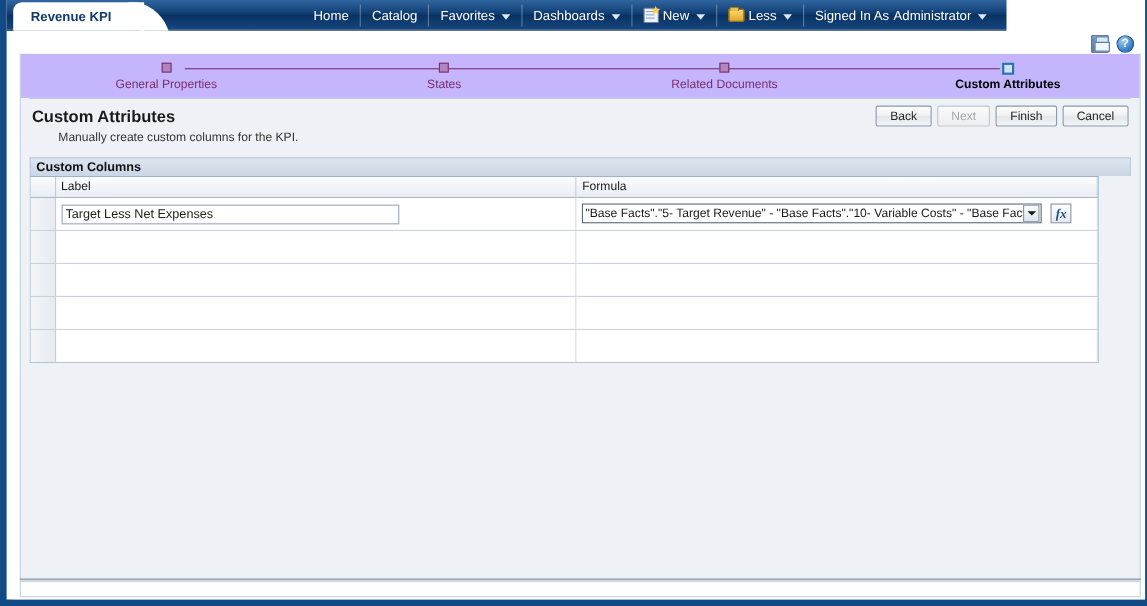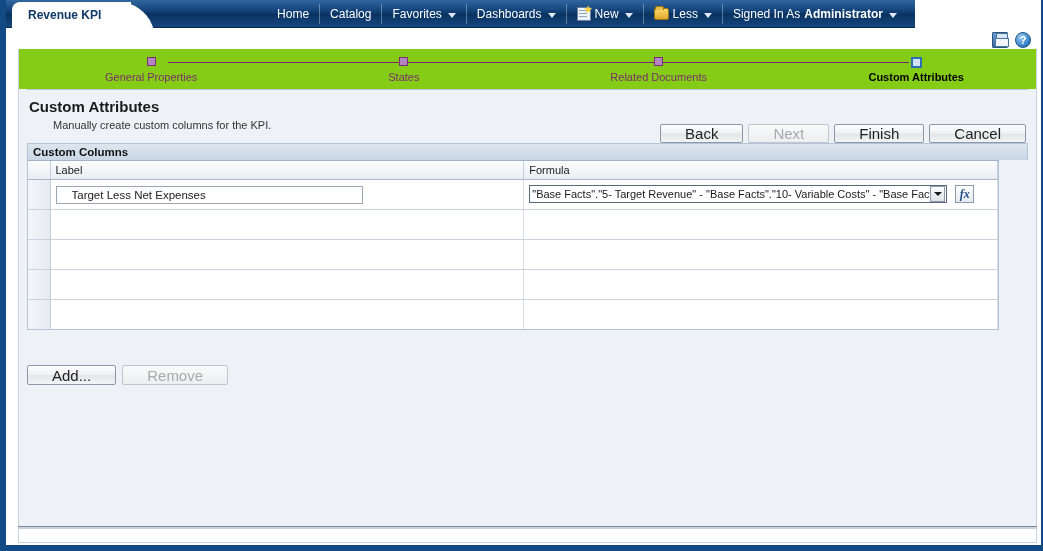--- a/index.html
+++ b/index.html
@@ -74,21 +74,21 @@
   .navitem:first-child { border-left: none; }
   .navitem .caret {
     display: inline-block;
     width: 0; height: 0;
     border-left: 4px solid transparent;
     border-right: 4px solid transparent;
     border-top: 5px solid #dfe9f5;
     margin-left: 2px; margin-top: 2px;
   }
   .navitem .signed-label { font-weight: normal; }
-  .navitem .admin-label { font-weight: bold; }
+  .navitem .admin-label { font-weight: normal; }
 
   
   .icn-new {
     position: relative; width: 14px; height: 14px;
     background: #eef3fa;
     border: 1px solid #6b7f9e;
     border-radius: 1px;
   }
   .icn-new::before {
     content: ""; position: absolute; left: 1px; top: 2px;
@@ -154,21 +154,21 @@
     width: 1019px; height: 480px;
     background: #eef2f7;
     border: 1px solid #c6d2e0;
     border-top: 1px solid #ffffff;
   }
 
   
   #train {
     position: relative;
     height: 40px;
-    background: #84cc16;
+    background: #c4b5fd;
     padding-top: 8px;
   }
   #train-inner {
     position: relative;
     margin: 0 72px 0 86px;
     height: 32px;
   }
   #train-line {
     position: absolute; left: 63px; right: 55px; top: 5px;
     height: 1px; background: #7b2e6e;
@@ -218,27 +218,27 @@
   }
   #hdr-sub {
     font-size: 11px; color: #333333; padding-left: 24px;
   }
   #hdr-buttons {
     position: absolute; right: 2px; top: 6px;
     display: flex; gap: 5px;
   }
   .btn {
     min-width: 46px; height: 19px;
-    padding: 0 24px;
-    font-size: 15px; color: #1f1f1f;
+    padding: 0 12px;
+    font-size: 11px; color: #1f1f1f;
     background: linear-gradient(to bottom, #fdfdfd 0%, #f0f1f3 48%, #e3e5e9 52%, #f3f4f6 100%);
     border: 1px solid #8d99a8;
     border-radius: 2px;
     display: flex; align-items: center; justify-content: center;
-    cursor: default; white-space: nowrap; margin-top: 28px;
+    cursor: default; white-space: nowrap;
   }
   .btn.disabled {
     color: #a5a9b0;
     background: linear-gradient(to bottom, #fafafa, #eceef0);
     border-color: #bfc6cf;
   }
 
   
   #section {
     margin: 4px 8px 0 8px;
@@ -292,21 +292,21 @@
     border-right: 1px solid #c3cedc;
   }
   table.grid td.col-label { width: 505px; }
   table.grid tr:last-child td { border-bottom: none; }
 
   .txtinput {
     width: 307px; height: 18px;
     border: 1px solid #9aa7b6;
     background: #ffffff;
     font-size: 11.5px; color: #222222;
-    padding: 0 15px;
+    padding: 0 3px;
     line-height: 16px;
     font-family: "Liberation Sans", sans-serif;
     outline: none;
   }
   .formula-cell-inner {
     display: flex; align-items: center; gap: 8px;
   }
   .combo {
     position: relative;
     width: 418px; height: 18px;
@@ -505,24 +505,20 @@
               </tr>
               <tr>
                 <td class="sel"></td>
                 <td class="col-label"></td>
                 <td></td>
               </tr>
             </tbody>
           </table>
         </div>
 
-        <div id="grid-actions">
-          <div class="btn btn-wide">Add...</div>
-          <div class="btn btn-wide disabled">Remove</div>
-        </div>
       </div>
 
     </div>
 
     <div id="panel-baseline"></div>
     <div id="bottom-strip"></div>
   </div>
 
 </div>
 

